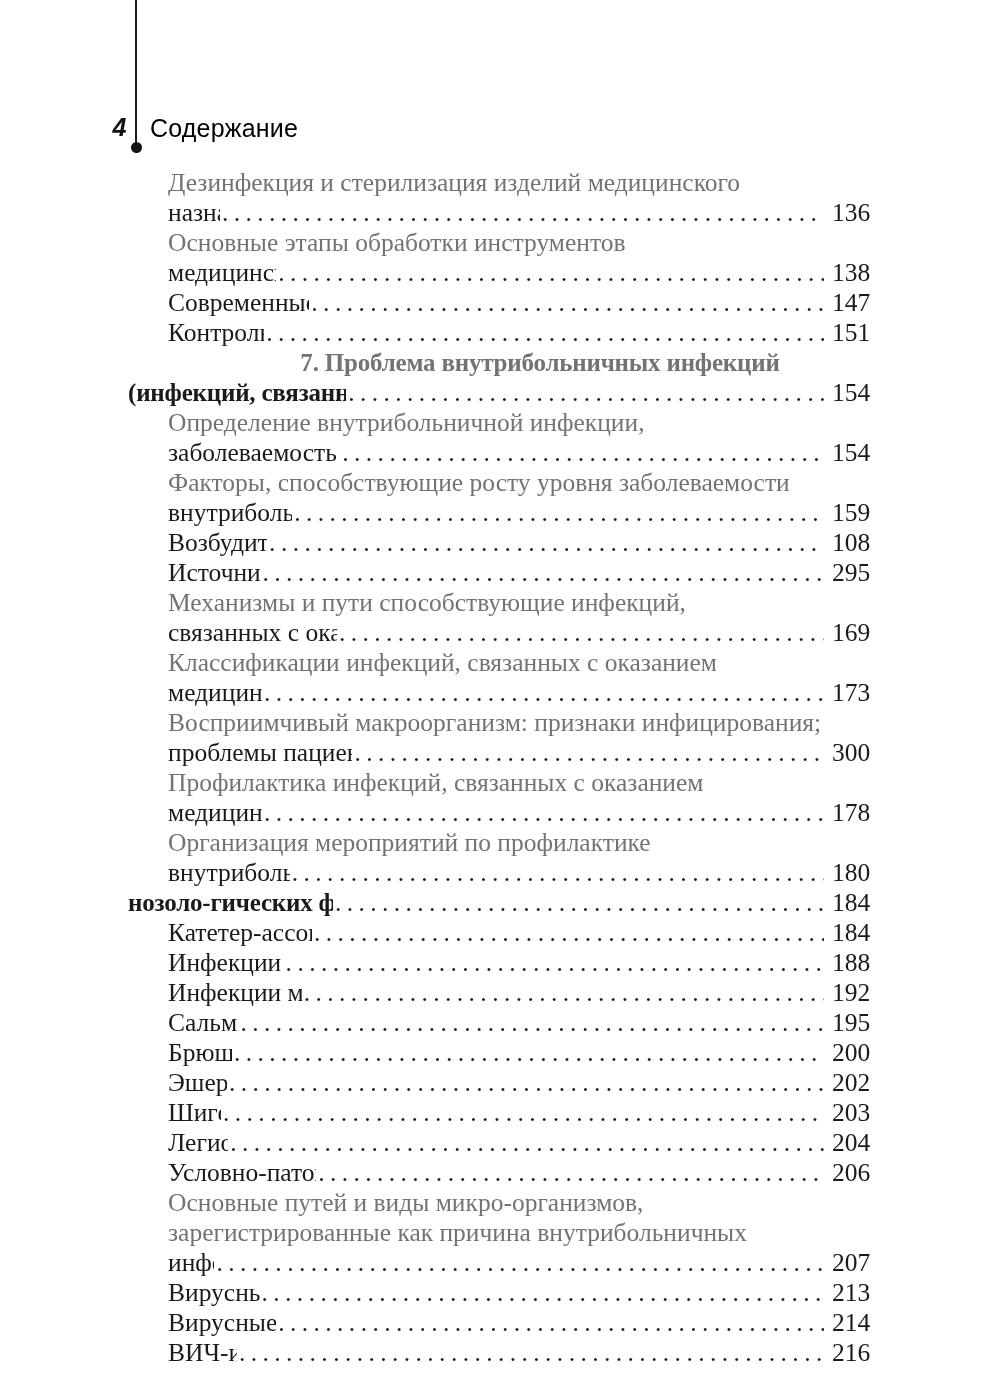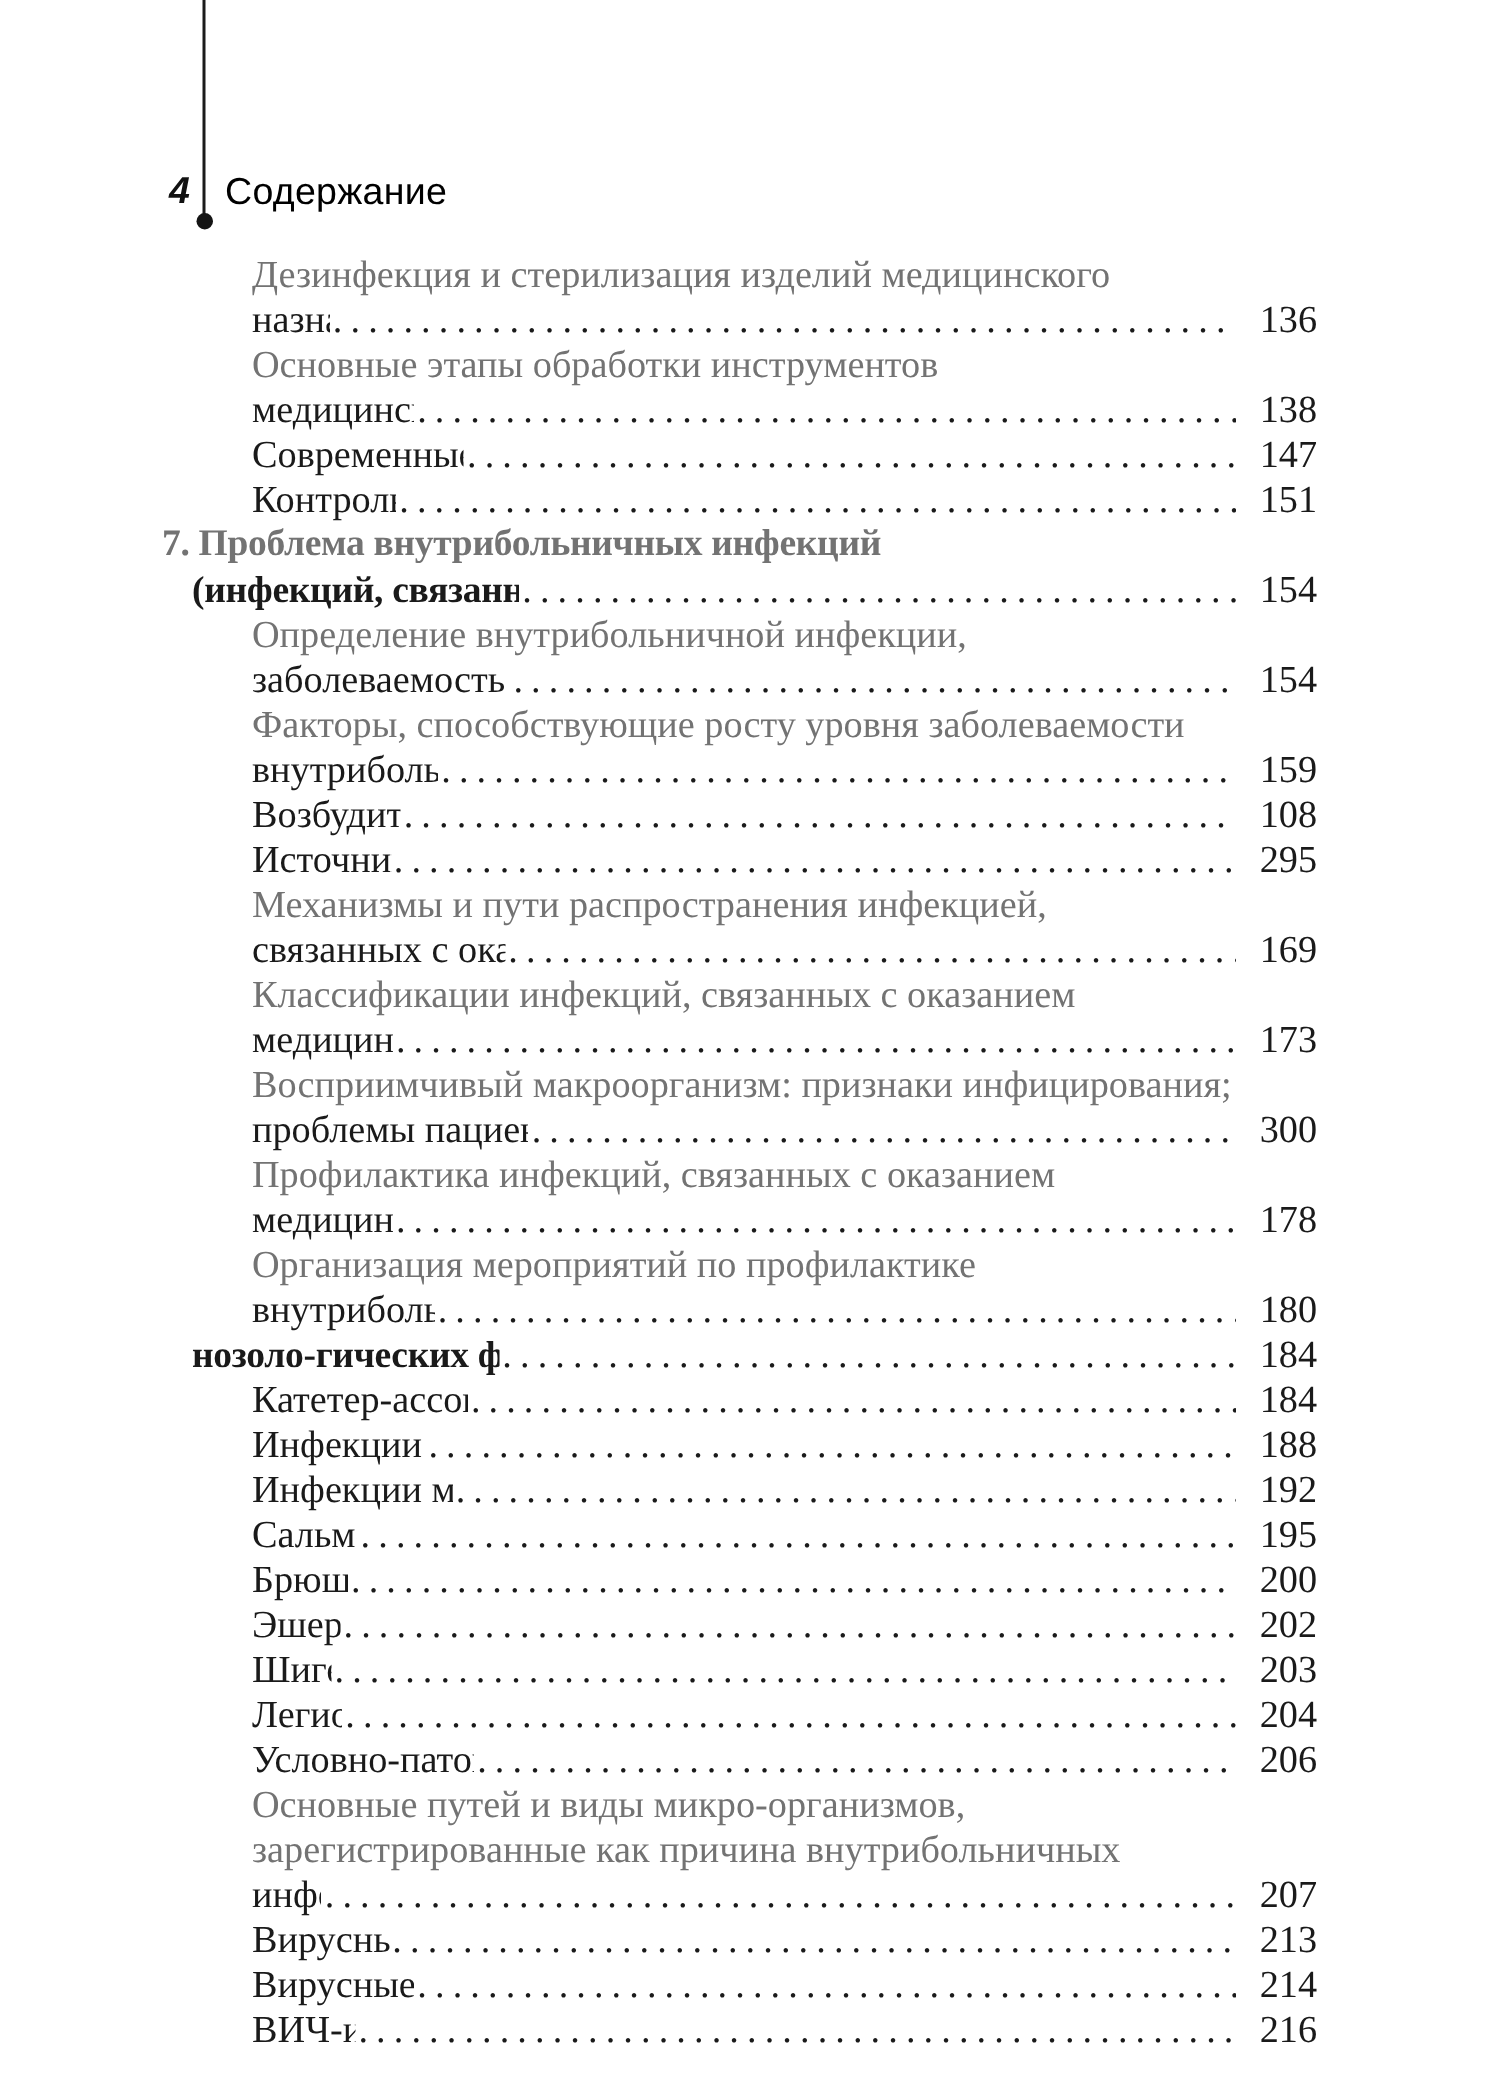--- a/index.html
+++ b/index.html
@@ -104,21 +104,21 @@
     font-size: 25.5px;
     color: #1a1a1a;
     font-weight: normal;
     padding-left: 2px;
     padding-right: 2px;
     min-width: 0;
   }
   .row .page {
     flex: 0 0 auto;
     width: 54px;
-    text-align: right;
+    text-align: center;
     padding-right: 122px;
     font-variant-numeric: lining-nums;
     white-space: nowrap;
   }
   .lvl-item .row { padding-left: 168px; }
   .lvl-section .row {
     padding-left: 128px;
     font-weight: bold;
     font-size: 25px;
     letter-spacing: -0.2px;
@@ -133,24 +133,25 @@
 
   .plain {
     height: 30px;
     line-height: 30px;
     font-size: 25.5px;
     color: #737373;
     white-space: nowrap;
   }
   .lvl-item .plain { padding-left: 168px; }
   .lvl-section .plain {
-    padding-left: 108px;
+    padding-left: 80px;
     font-weight: bold;
     font-size: 25px;
     letter-spacing: -0.2px;
+    text-align: center;
   }
 </style>
 </head>
 <body>
 
 <div class="page-header">
   <div class="header-rule"></div>
   <div class="header-dot"></div>
   <div class="folio">4</div>
   <div class="running-title">Содержание</div>
@@ -219,21 +220,21 @@
       </div>
     </div>
     <div class="toc-entry lvl-item">
       <div class="row">
         <span class="label">Источники инфекции</span>
         <span class="fill">........................................................................................................................</span>
         <span class="page">295</span>
       </div>
     </div>
     <div class="toc-entry lvl-item">
-      <div class="plain">Механизмы и пути распространения инфекцией,</div>
+      <div class="plain">Механизмы и пути способствующие инфекций,</div>
       <div class="row">
         <span class="label">связанных с оказанием медицинской помощи</span>
         <span class="fill">........................................................................................................................</span>
         <span class="page">169</span>
       </div>
     </div>
     <div class="toc-entry lvl-item">
       <div class="plain">Классификации инфекций, связанных с оказанием</div>
       <div class="row">
         <span class="label">медицинской помощи</span>

